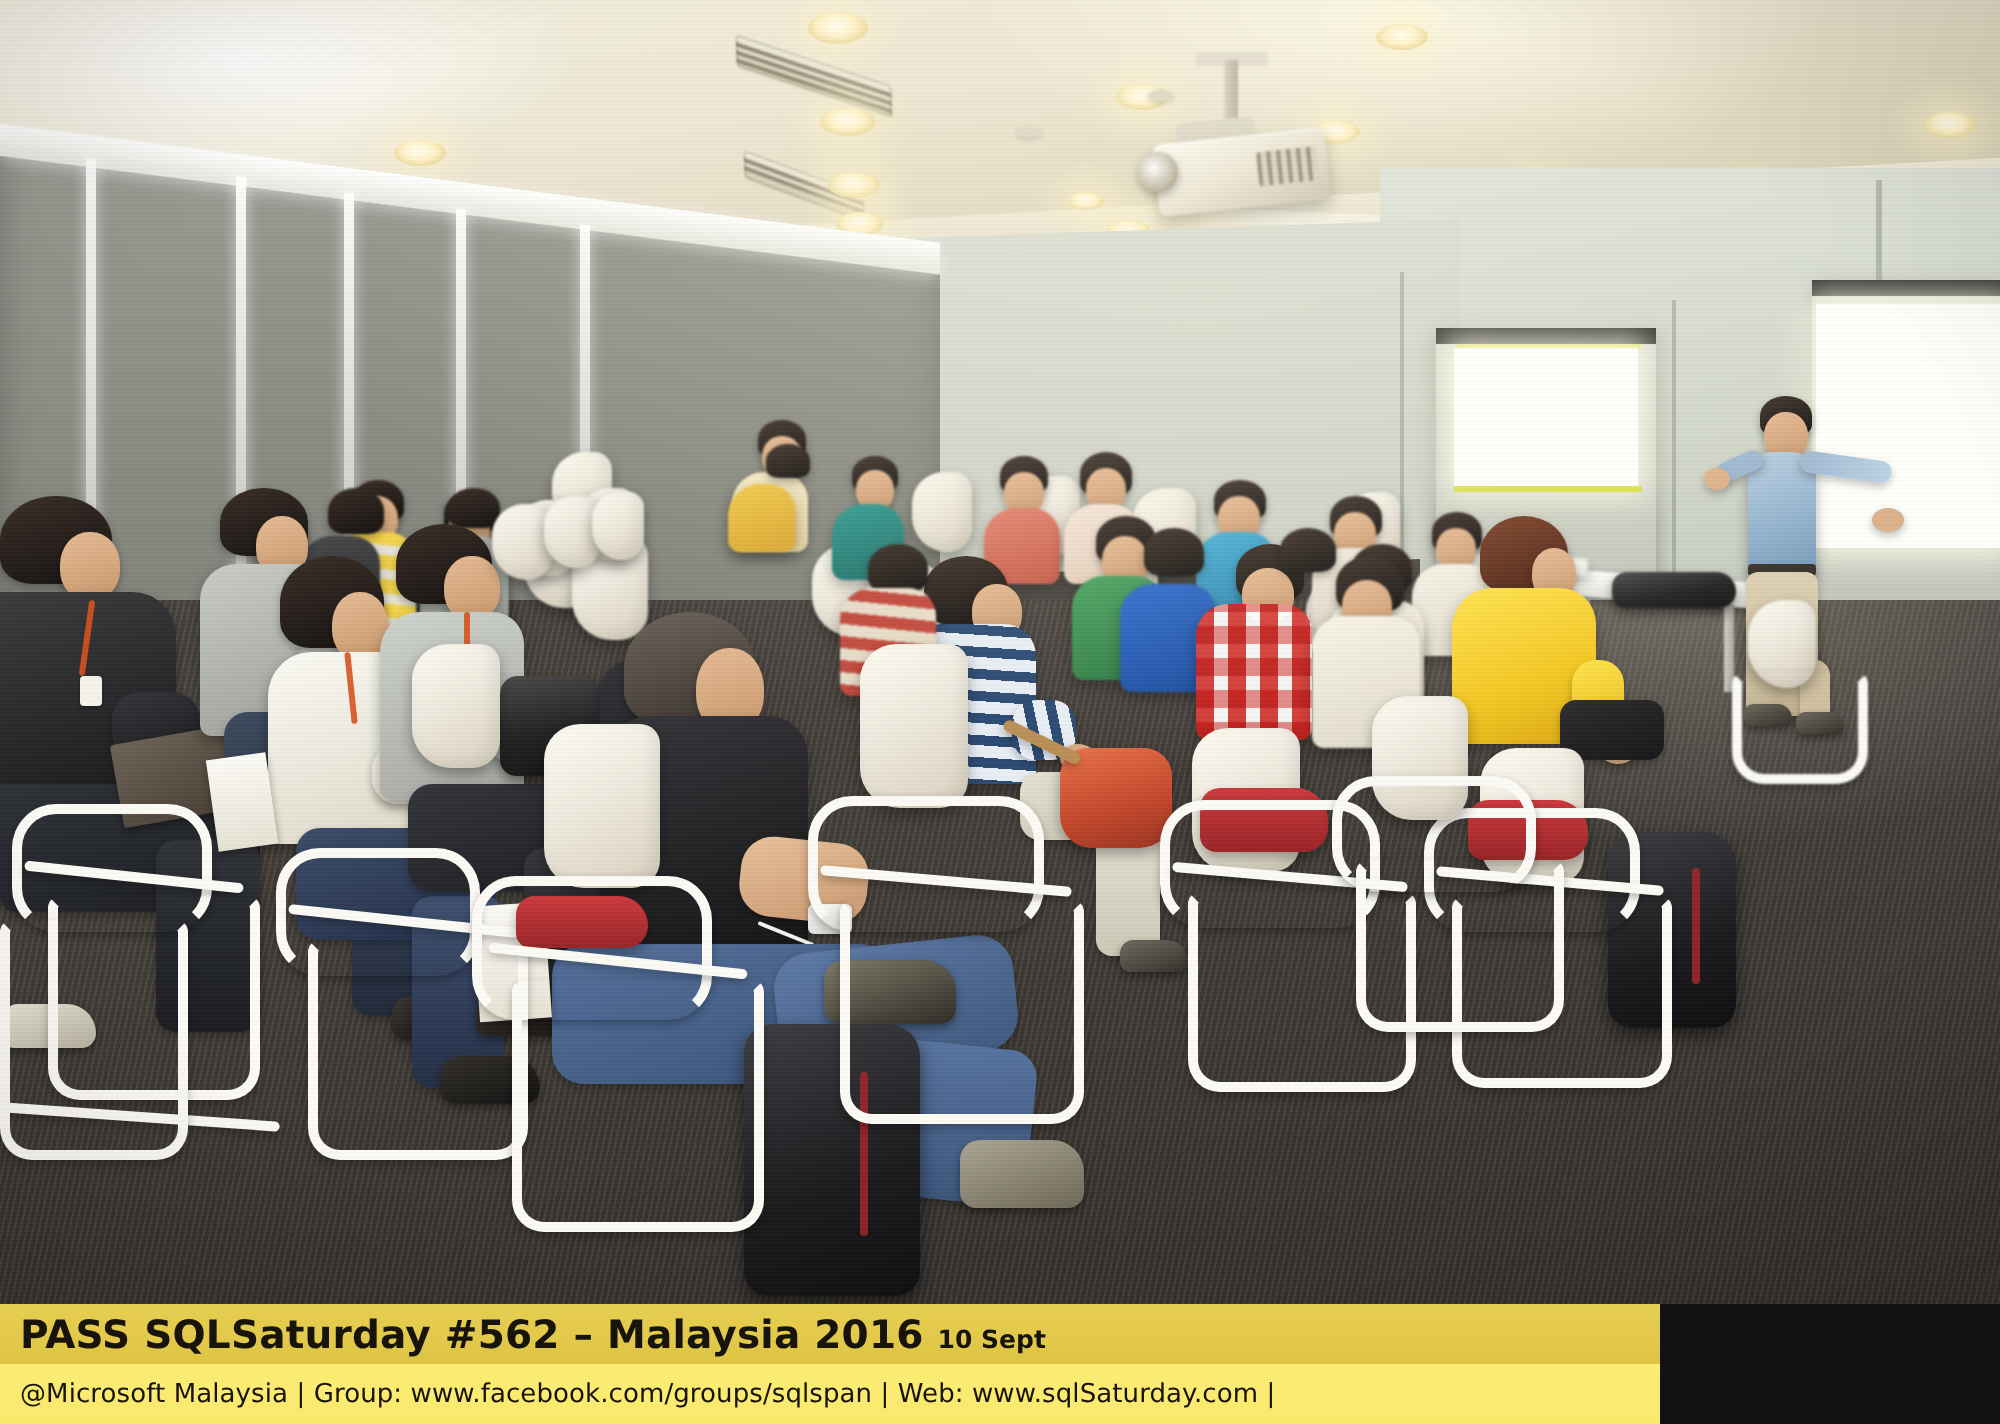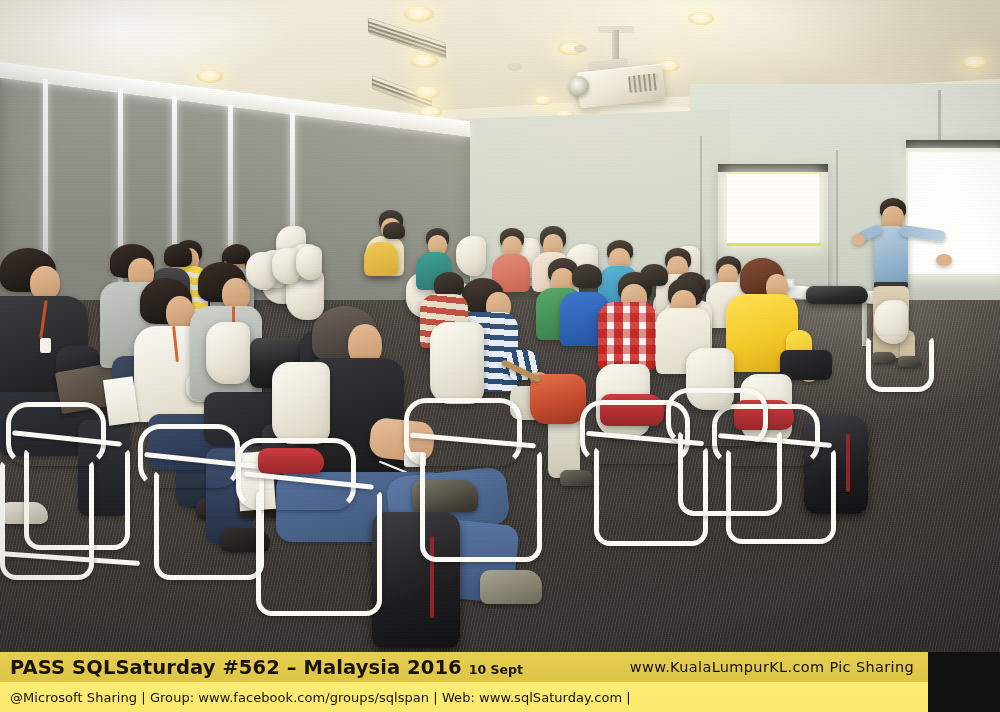--- a/index.html
+++ b/index.html
@@ -258,21 +258,21 @@
     position:absolute;left:0;top:0;width:1000px;height:652px;pointer-events:none;
     background-image:repeating-linear-gradient(0deg, rgba(255,255,255,.018) 0 1px, rgba(0,0,0,.018) 1px 2px);
     opacity:.8;
   }
 
   
   #banner{
     position:absolute;left:0;top:652px;width:1000px;height:60px;
     overflow:hidden;
   }
-  .b-row{position:absolute;left:0;width:928px;display:flex;align-items:center;}
+  .b-row{position:absolute;left:0;width:830px;display:flex;align-items:center;}
   #b-row1{
     top:0;height:30px;
     background:linear-gradient(180deg,#e6ce52 0%,#e3ca4c 50%,#ddc444 100%);
   }
   #b-row2{
     top:30px;height:30px;
     background:linear-gradient(180deg,#fbec74 0%,#f9e96d 100%);
   }
   .b-left{position:absolute;left:10px;white-space:nowrap;}
   .b-right{position:absolute;right:14px;white-space:nowrap;}
@@ -697,26 +697,23 @@
     <div id="grade"></div>
     <div id="grain"></div>
   </div>
 
   <div id="banner">
 
     <div class="b-row" id="b-row1">
       <div class="b-left">
         <span id="title-main">PASS SQLSaturday #562 – Malaysia 2016</span><span id="title-date">10 Sept</span>
       </div>
-      <div class="b-right">
-        <span id="kl-line">www.KualaLumpurKL.com Pic Sharing</span>
-      </div>
     </div>
 
     <div class="b-row" id="b-row2">
       <div class="b-left">
-        <span id="subline">@Microsoft Sharing | Group: www.facebook.com/groups/sqlspan | Web: www.sqlSaturday.com |</span>
+        <span id="subline">@Microsoft Malaysia | Group: www.facebook.com/groups/sqlspan | Web: www.sqlSaturday.com |</span>
       </div>
     </div>
 
   </div>
 
 </div>
 
 </body></html>

